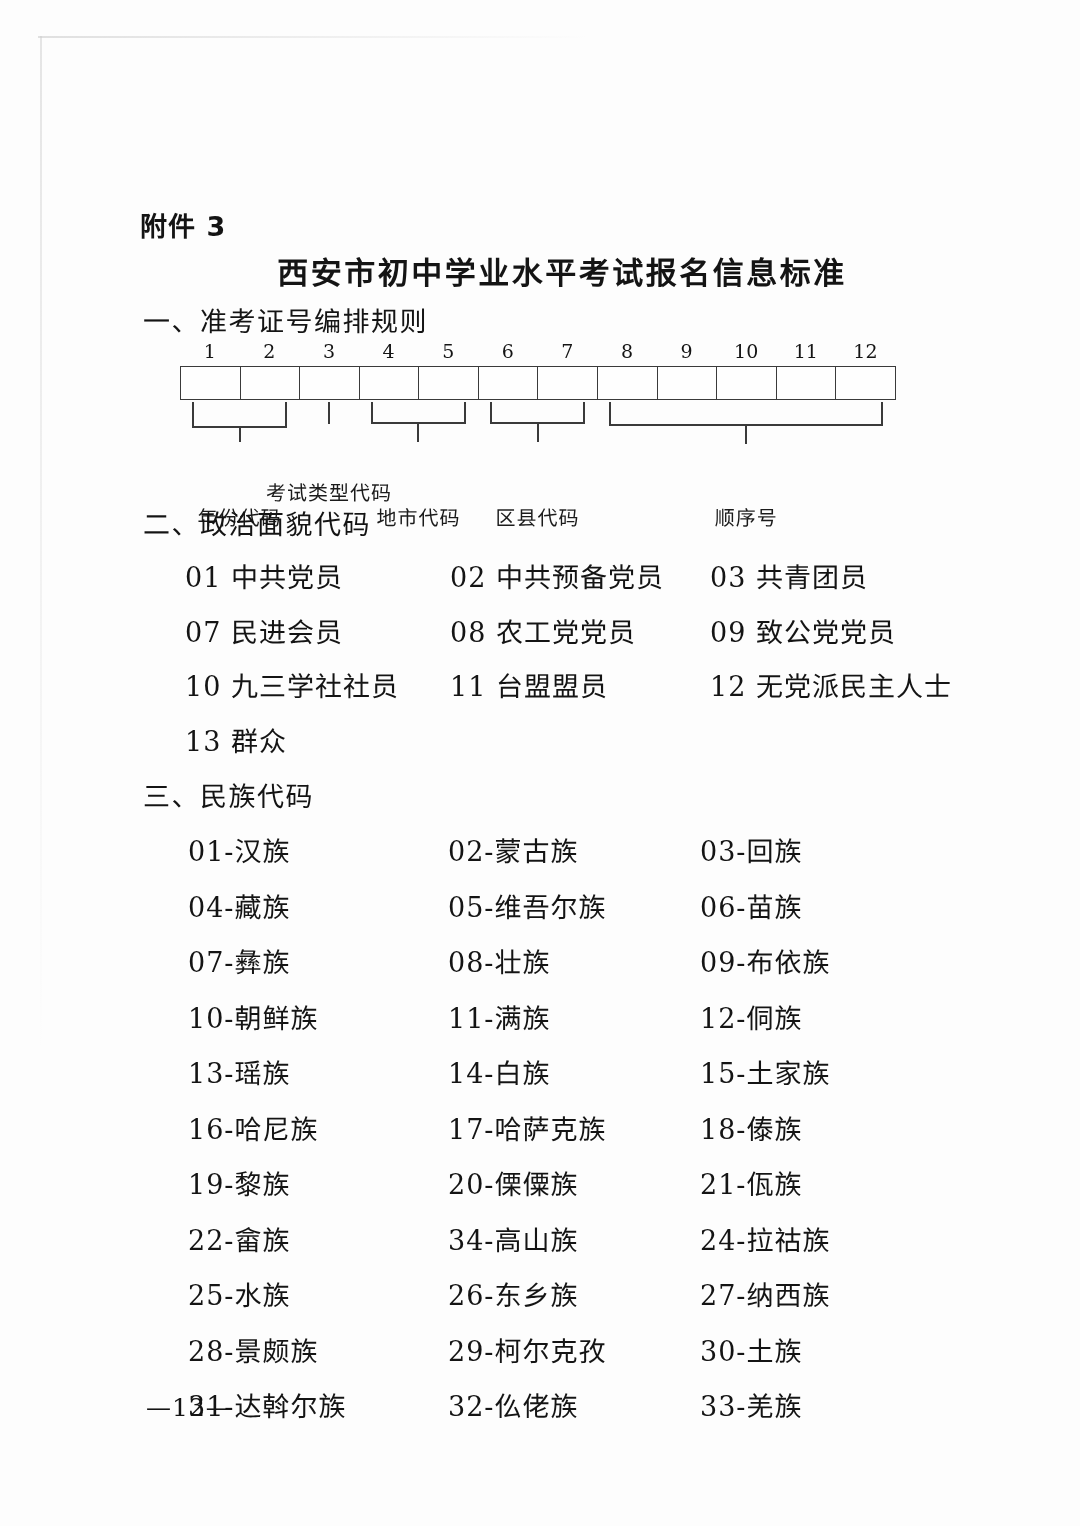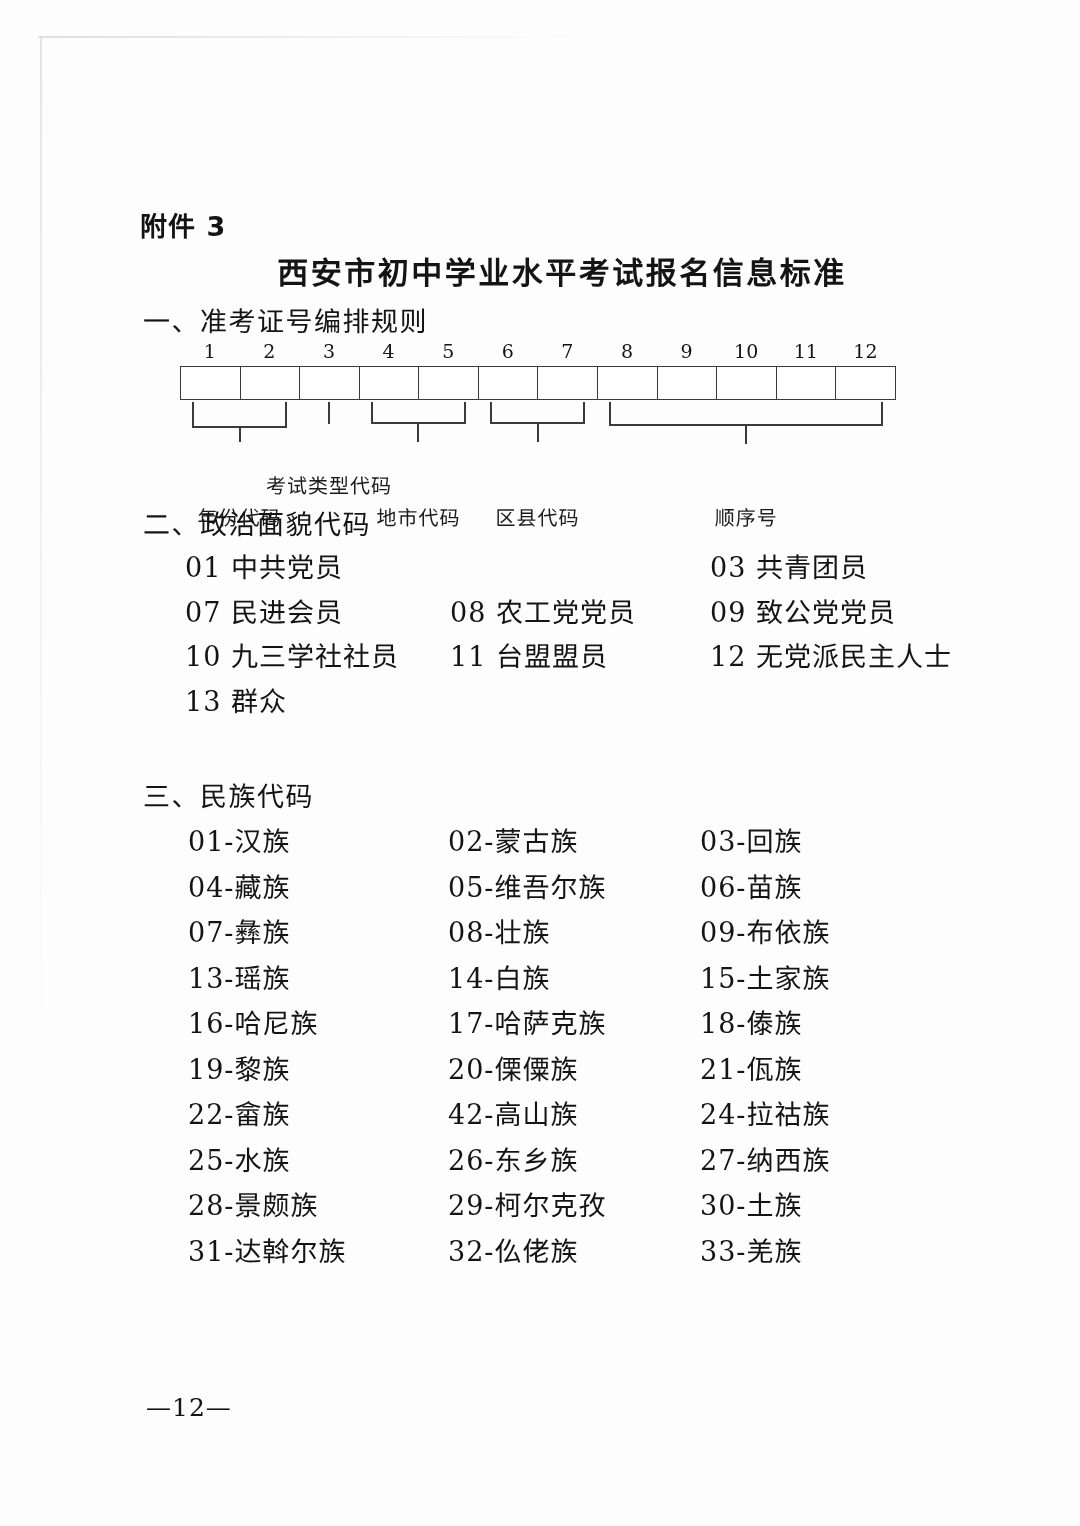--- a/index.html
+++ b/index.html
@@ -151,20 +151,21 @@
 
   
   .code-grid {
     position: absolute;
     left: 0;
     width: 1080px;
   }
   .code-row {
     position: relative;
     height: 45px;
+    margin-top: 10px;
   }
   .code-cell {
     position: absolute;
     font-size: 27px;
     white-space: nowrap;
     font-family: "DejaVu Serif", "Liberation Serif", serif;
     letter-spacing: 1px;
   }
   #political-grid { top: 546px; }
   #political-grid .code-row { height: 44.5px; }
@@ -232,21 +233,21 @@
       </div>
     <div class="cert-brackets" id="cert-brackets">
         <div class="bk" style="left: 12px; width: 95.2px; top: 0px; height: 40px;">
           <div class="leg-l" style="height: 26px;"></div>
           <div class="leg-r" style="height: 26px;"></div>
           <div class="base" style="top: 24px;"></div>
           <div class="stem" style="top: 26px; height: 14px;"></div>
         </div>
         <div class="cert-label" style="top: 100px; left: 17.6px;">年份代码</div>
         <div class="tick" style="left: 148px; top: 0px; height: 22px;"></div>
-        <div class="cert-label" style="top: 68px; left: 86px;">考试类型代码</div>
+        <div class="cert-label" style="top: 75px; left: 86px;">考试类型代码</div>
         <div class="bk" style="left: 190.8px; width: 95.2px; top: 0px; height: 40px;">
           <div class="leg-l" style="height: 22px;"></div>
           <div class="leg-r" style="height: 22px;"></div>
           <div class="base" style="top: 20px;"></div>
           <div class="stem" style="top: 22px; height: 18px;"></div>
         </div>
         <div class="cert-label" style="top: 100px; left: 196.4px;">地市代码</div>
         <div class="bk" style="left: 310px; width: 95.2px; top: 0px; height: 40px;">
           <div class="leg-l" style="height: 22px;"></div>
           <div class="leg-r" style="height: 22px;"></div>
@@ -262,20 +263,21 @@
         </div>
         <div class="cert-label" style="top: 100px; left: 534.7px;">顺序号</div>
       </div>
   </div>
 
   <div class="section-heading" id="heading-2">二、政治面貌代码</div>
 
   <div class="code-grid" id="political-grid">
       <div class="code-row">
         <div class="code-cell c0">01 中共党员</div>
+        <div class="code-cell c1">02 中共预备党员</div>
         <div class="code-cell c2">03 共青团员</div>
       </div>
       <div class="code-row">
         <div class="code-cell c0">07 民进会员</div>
         <div class="code-cell c1">08 农工党党员</div>
         <div class="code-cell c2">09 致公党党员</div>
       </div>
       <div class="code-row">
         <div class="code-cell c0">10 九三学社社员</div>
         <div class="code-cell c1">11 台盟盟员</div>
@@ -298,37 +300,42 @@
         <div class="code-cell c0">04-藏族</div>
         <div class="code-cell c1">05-维吾尔族</div>
         <div class="code-cell c2">06-苗族</div>
       </div>
       <div class="code-row">
         <div class="code-cell c0">07-彝族</div>
         <div class="code-cell c1">08-壮族</div>
         <div class="code-cell c2">09-布依族</div>
       </div>
       <div class="code-row">
+        <div class="code-cell c0">10-朝鲜族</div>
+        <div class="code-cell c1">11-满族</div>
+        <div class="code-cell c2">12-侗族</div>
+      </div>
+      <div class="code-row">
         <div class="code-cell c0">13-瑶族</div>
         <div class="code-cell c1">14-白族</div>
         <div class="code-cell c2">15-土家族</div>
       </div>
       <div class="code-row">
         <div class="code-cell c0">16-哈尼族</div>
         <div class="code-cell c1">17-哈萨克族</div>
         <div class="code-cell c2">18-傣族</div>
       </div>
       <div class="code-row">
         <div class="code-cell c0">19-黎族</div>
         <div class="code-cell c1">20-傈僳族</div>
         <div class="code-cell c2">21-佤族</div>
       </div>
       <div class="code-row">
         <div class="code-cell c0">22-畲族</div>
-        <div class="code-cell c1">42-高山族</div>
+        <div class="code-cell c1">34-高山族</div>
         <div class="code-cell c2">24-拉祜族</div>
       </div>
       <div class="code-row">
         <div class="code-cell c0">25-水族</div>
         <div class="code-cell c1">26-东乡族</div>
         <div class="code-cell c2">27-纳西族</div>
       </div>
       <div class="code-row">
         <div class="code-cell c0">28-景颇族</div>
         <div class="code-cell c1">29-柯尔克孜</div>

